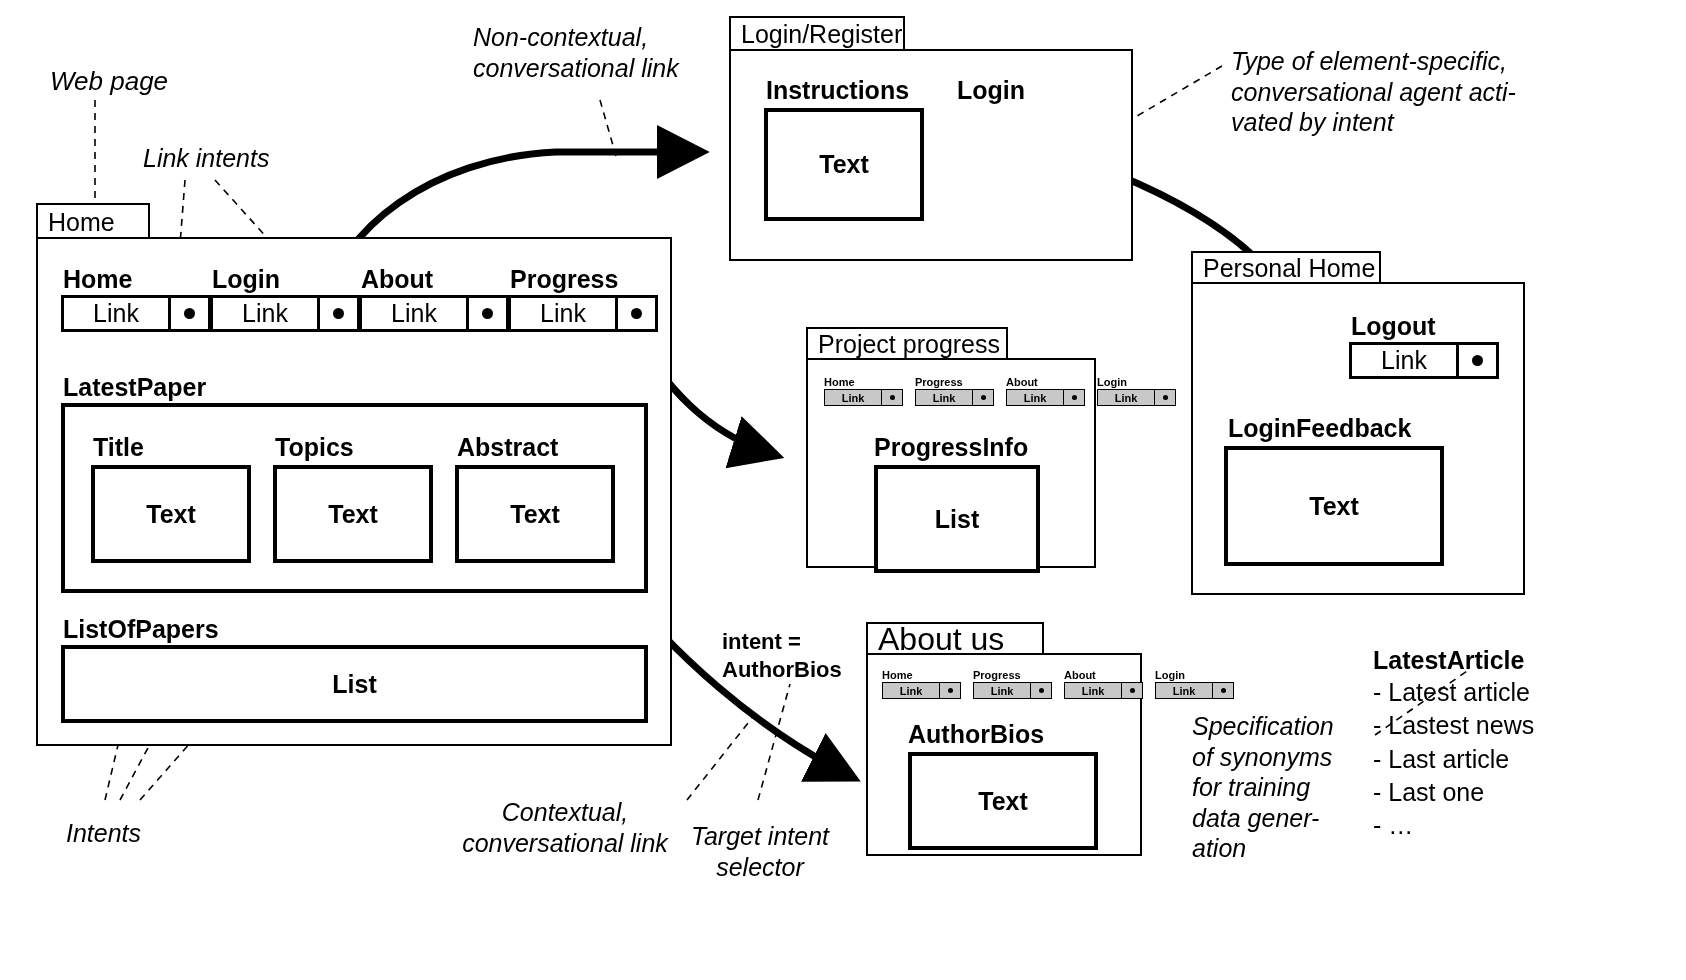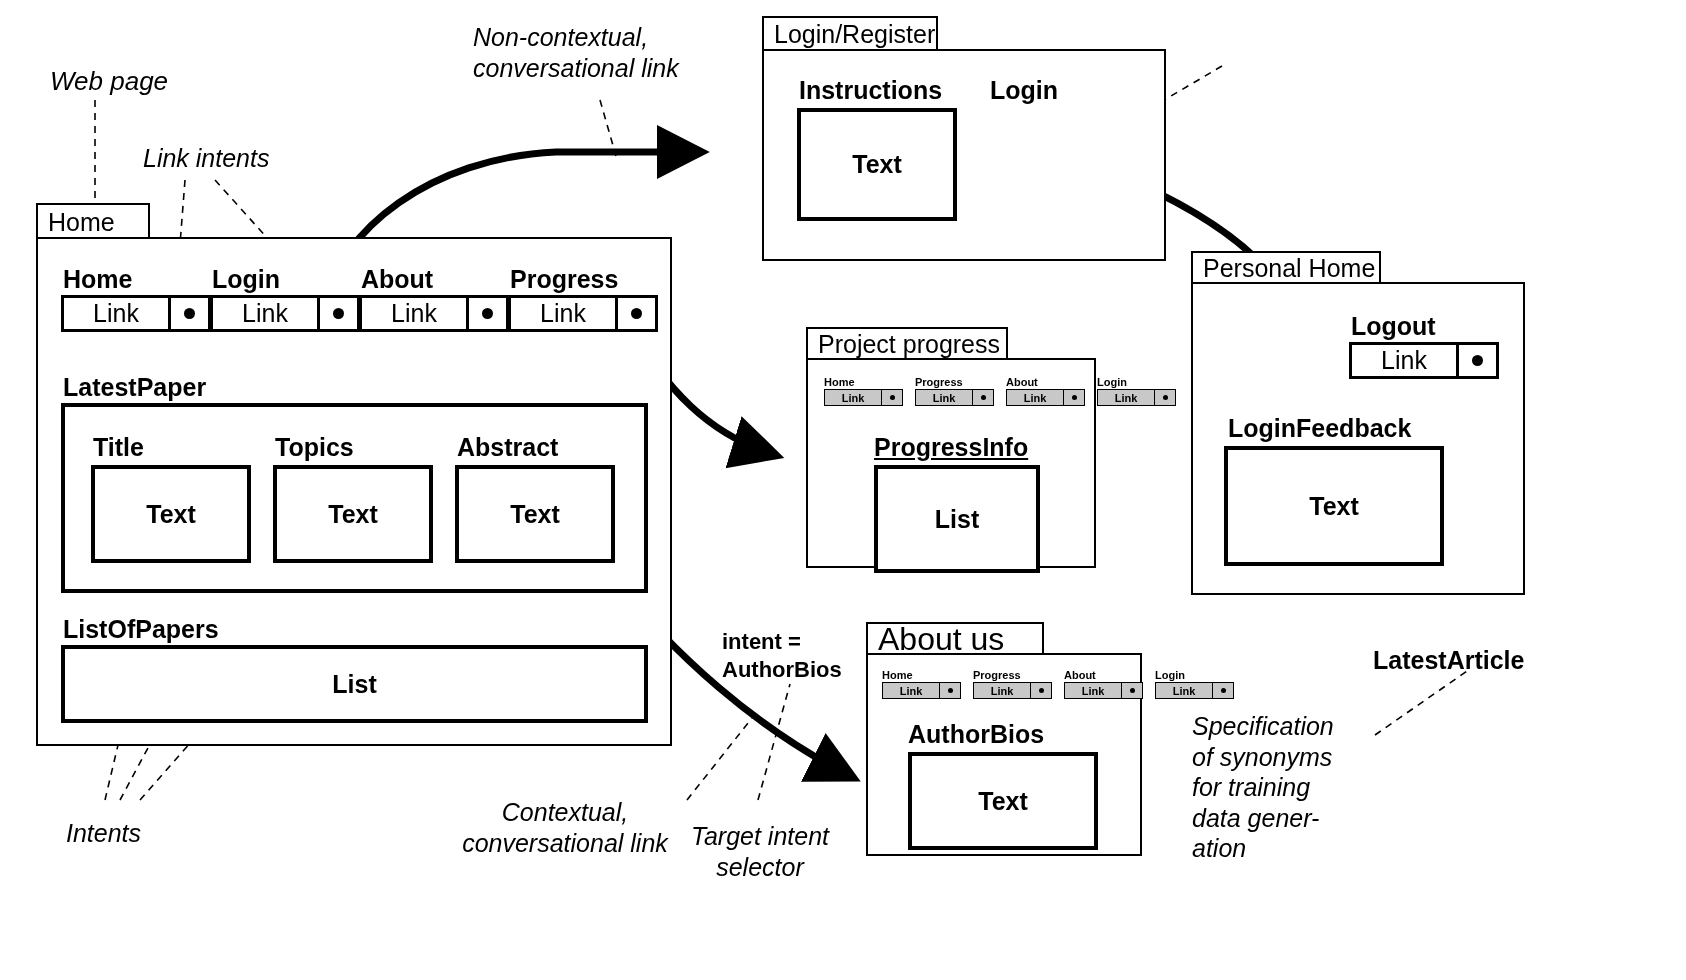--- a/index.html
+++ b/index.html
@@ -117,39 +117,47 @@
     </g>
   </svg>
 
   <div class="note" style="left:50px;top:66px;font-size:26px;">Web page</div>
 
   <div class="note" style="left:143px;top:143px;font-size:25px;">Link intents</div>
 
   <div class="note" style="left:473px;top:22px;font-size:25px;">Non-contextual,
 conversational link</div>
 
+  <div class="note" style="left:1231px;top:46px;font-size:25px;">Type of element-specific,
+conversational agent acti-
+vated by intent</div>
 
   <div class="note" style="left:66px;top:818px;font-size:25px;">Intents</div>
 
   <div class="note" style="left:440px;top:797px;font-size:25px;text-align:center;width:250px;">Contextual,
 conversational link</div>
 
   <div class="note" style="left:680px;top:797px;font-size:25px;text-align:center;width:160px;margin-top:24px;">Target intent
 selector</div>
 
   <div class="note bold" style="left:722px;top:628px;font-size:22px;line-height:1.25;">intent =
 AuthorBios</div>
 
   <div class="note" style="left:1192px;top:711px;font-size:25px;">Specification
 of synonyms
 for training
 data gener-
 ation</div>
 
   <div class="syn-title" style="left:1373px;top:645px;font-size:25px;">LatestArticle</div>
+  <div class="syn-list" style="left:1373px;top:676px;font-size:25px;">- Latest article
+- Lastest news
+- Last article
+- Last one
+- …</div>
 
   <div class="win" style="left:36px;top:203px;width:636px;height:543px;">
     <div class="tab" style="width:114px;height:36px;font-size:25px;">
       <span>Home</span>
     </div>
     <div class="body" style="top:34px;width:636px;height:509px;"></div>
 
     <div class="navitem" style="left:25px;top:64px;">
       <div class="navlbl" style="font-size:25px;">Home</div>
       <div class="linkrow" style="top:28px;height:37px;">
@@ -209,21 +217,21 @@
         <div class="box" style="top:30px;width:160px;height:98px;font-size:25px;">Text</div>
       </div>
     </div>
 
     <div class="comp" style="left:25px;top:412px;width:587px;height:110px;">
       <div class="lbl" style="font-size:25px;top:2px;">ListOfPapers</div>
       <div class="box" style="top:30px;width:587px;height:78px;font-size:25px;">List</div>
     </div>
   </div>
 
-  <div class="win" style="left:729px;top:16px;width:404px;height:245px;margin-left:33px;">
+  <div class="win" style="left:729px;top:16px;width:404px;height:245px;">
     <div class="tab" style="width:176px;height:34px;font-size:25px;">
       <span>Login/Register</span>
     </div>
     <div class="body" style="top:33px;width:404px;height:212px;"></div>
 
     <div class="comp" style="left:35px;top:62px;width:160px;height:160px;">
       <div class="lbl" style="font-size:25px;top:0px;">Instructions</div>
       <div class="box" style="top:30px;width:160px;height:113px;font-size:25px;">Text</div>
     </div>
 
@@ -293,21 +301,21 @@
         <div class="mrow">
           <div class="mlk">Link</div>
           <div class="msel">
               <span class="dot"></span>
             </div>
         </div>
       </div>
     </div>
 
     <div class="comp" style="left:68px;top:108px;width:166px;height:130px;">
-      <div class="lbl" style="font-size:25px;top:0px;left:0px;text-decoration:underline;">ProgressInfo</div>
+      <div class="lbl" style="font-size:25px;top:0px;left:0px;">ProgressInfo</div>
       <div class="box" style="top:30px;width:166px;height:108px;font-size:25px;">List</div>
     </div>
   </div>
 
   <div class="win" style="left:866px;top:622px;width:276px;height:234px;">
     <div class="tab" style="width:178px;height:32px;font-size:32px;">
       <span>About us</span>
     </div>
     <div class="body" style="top:31px;width:276px;height:203px;"></div>
 

